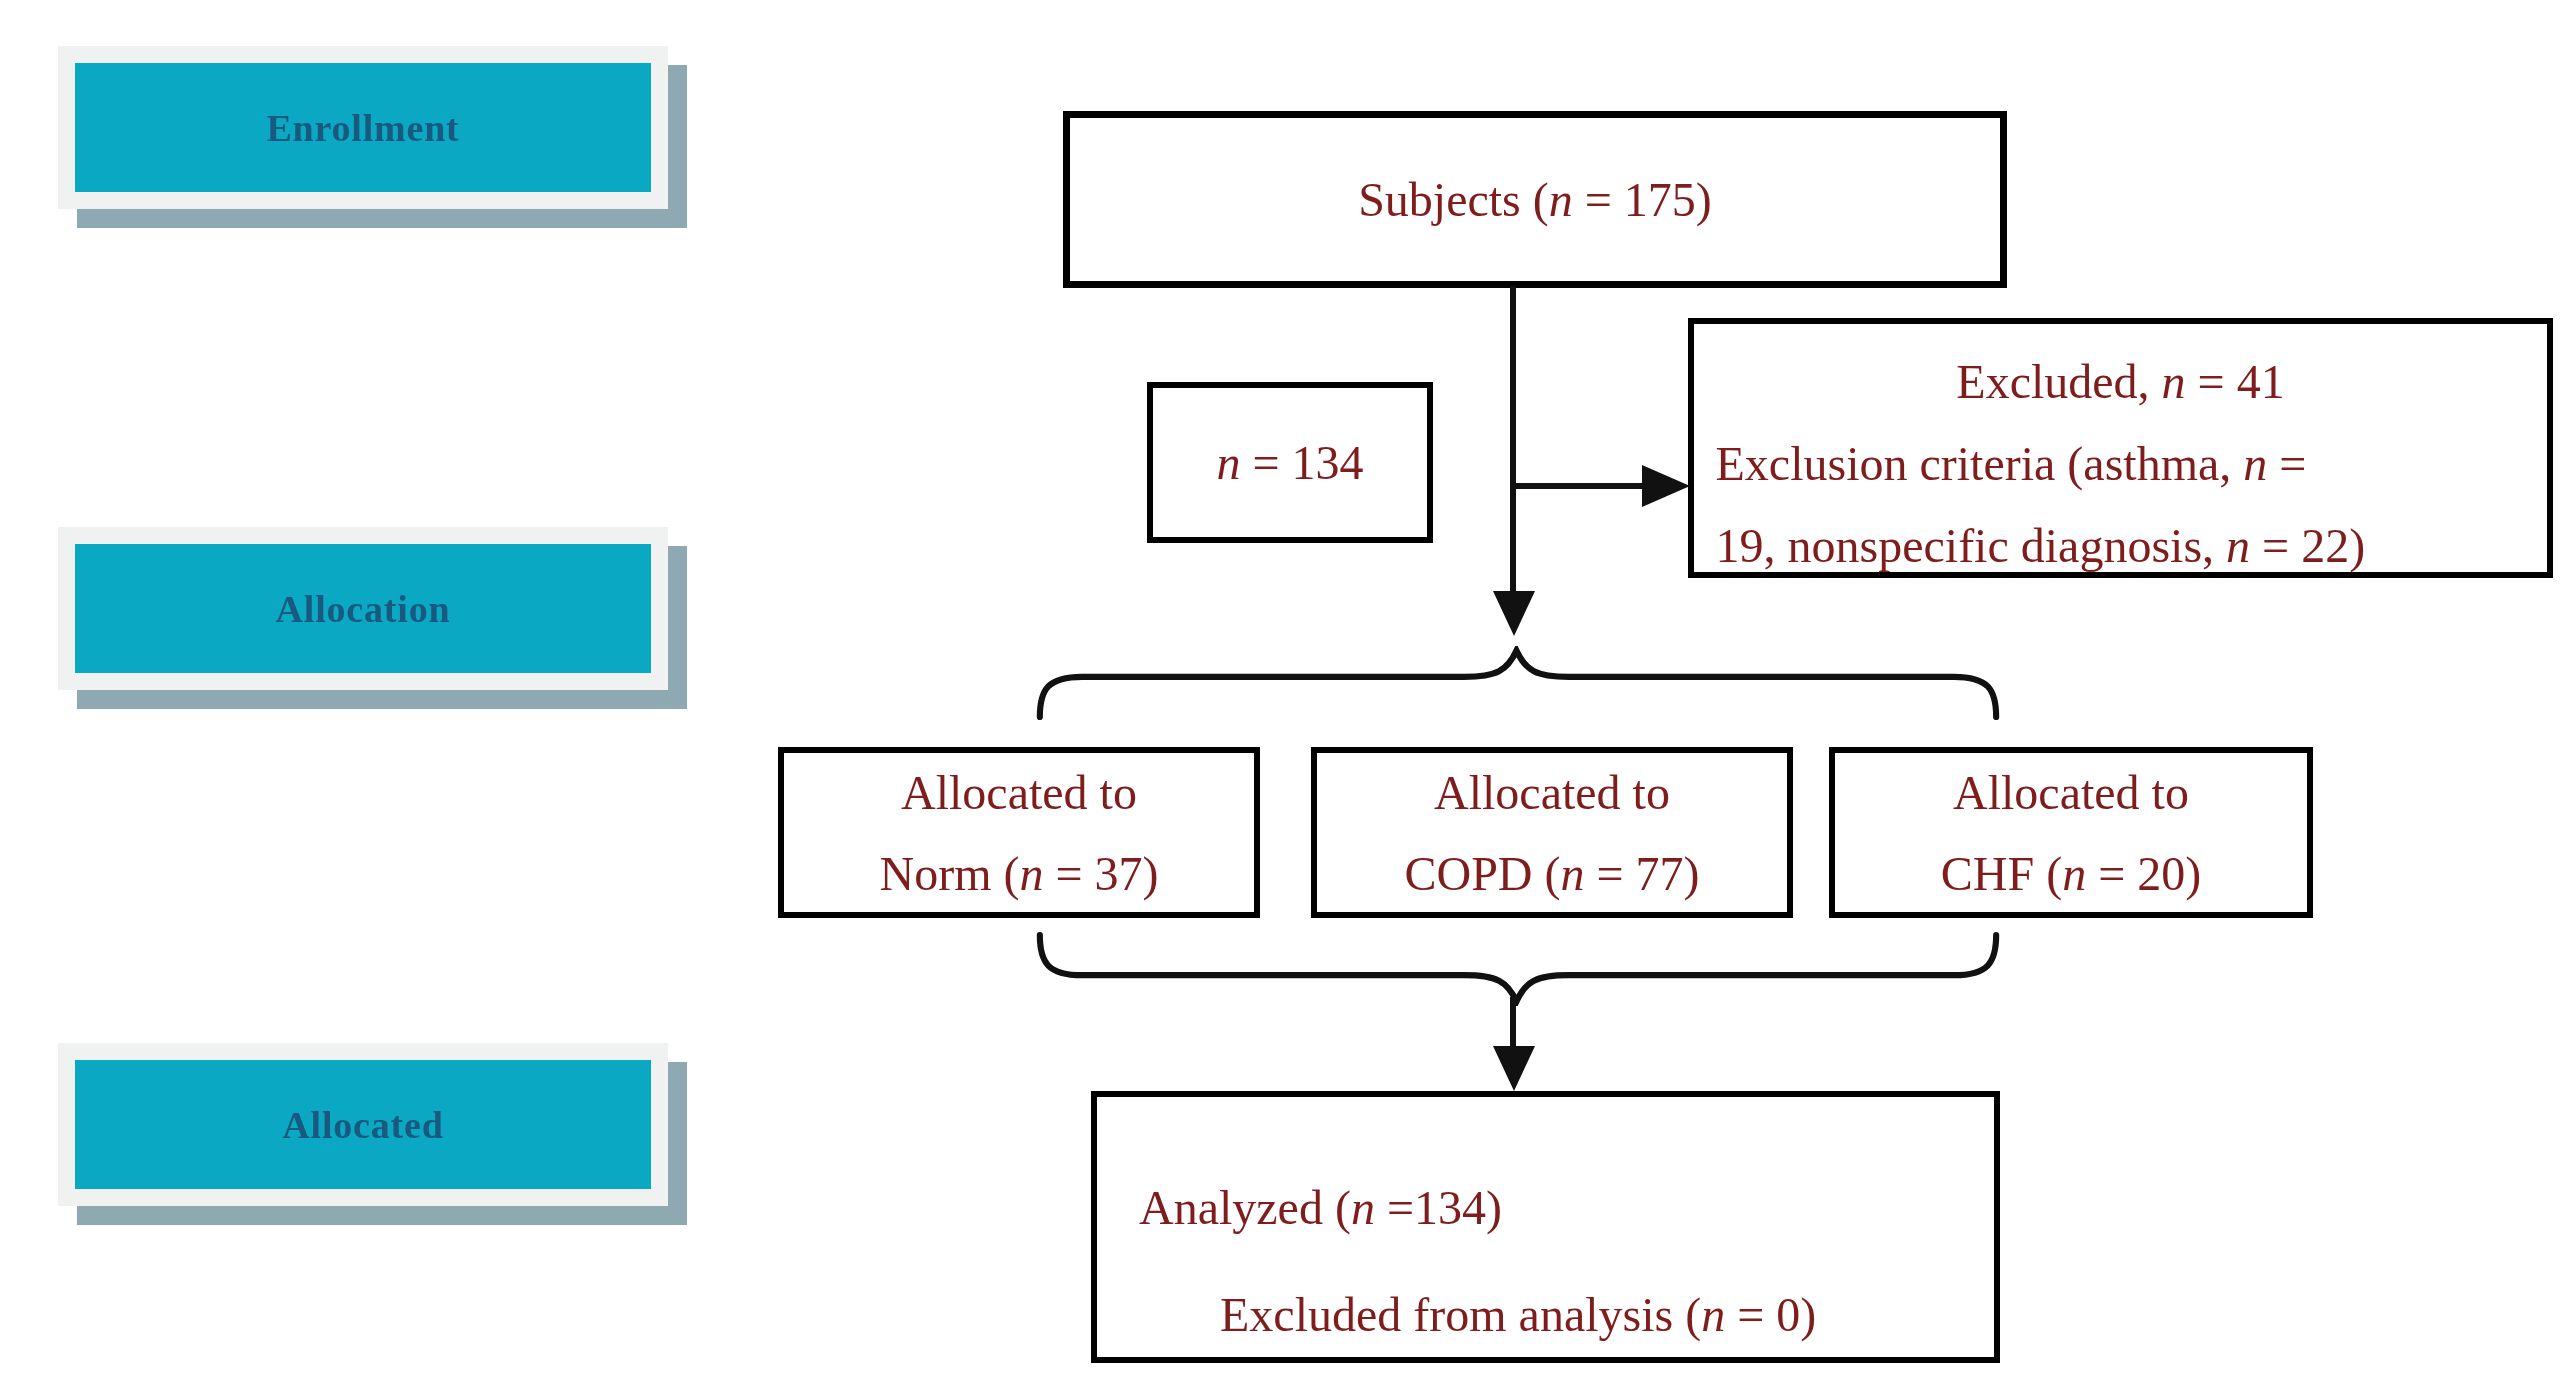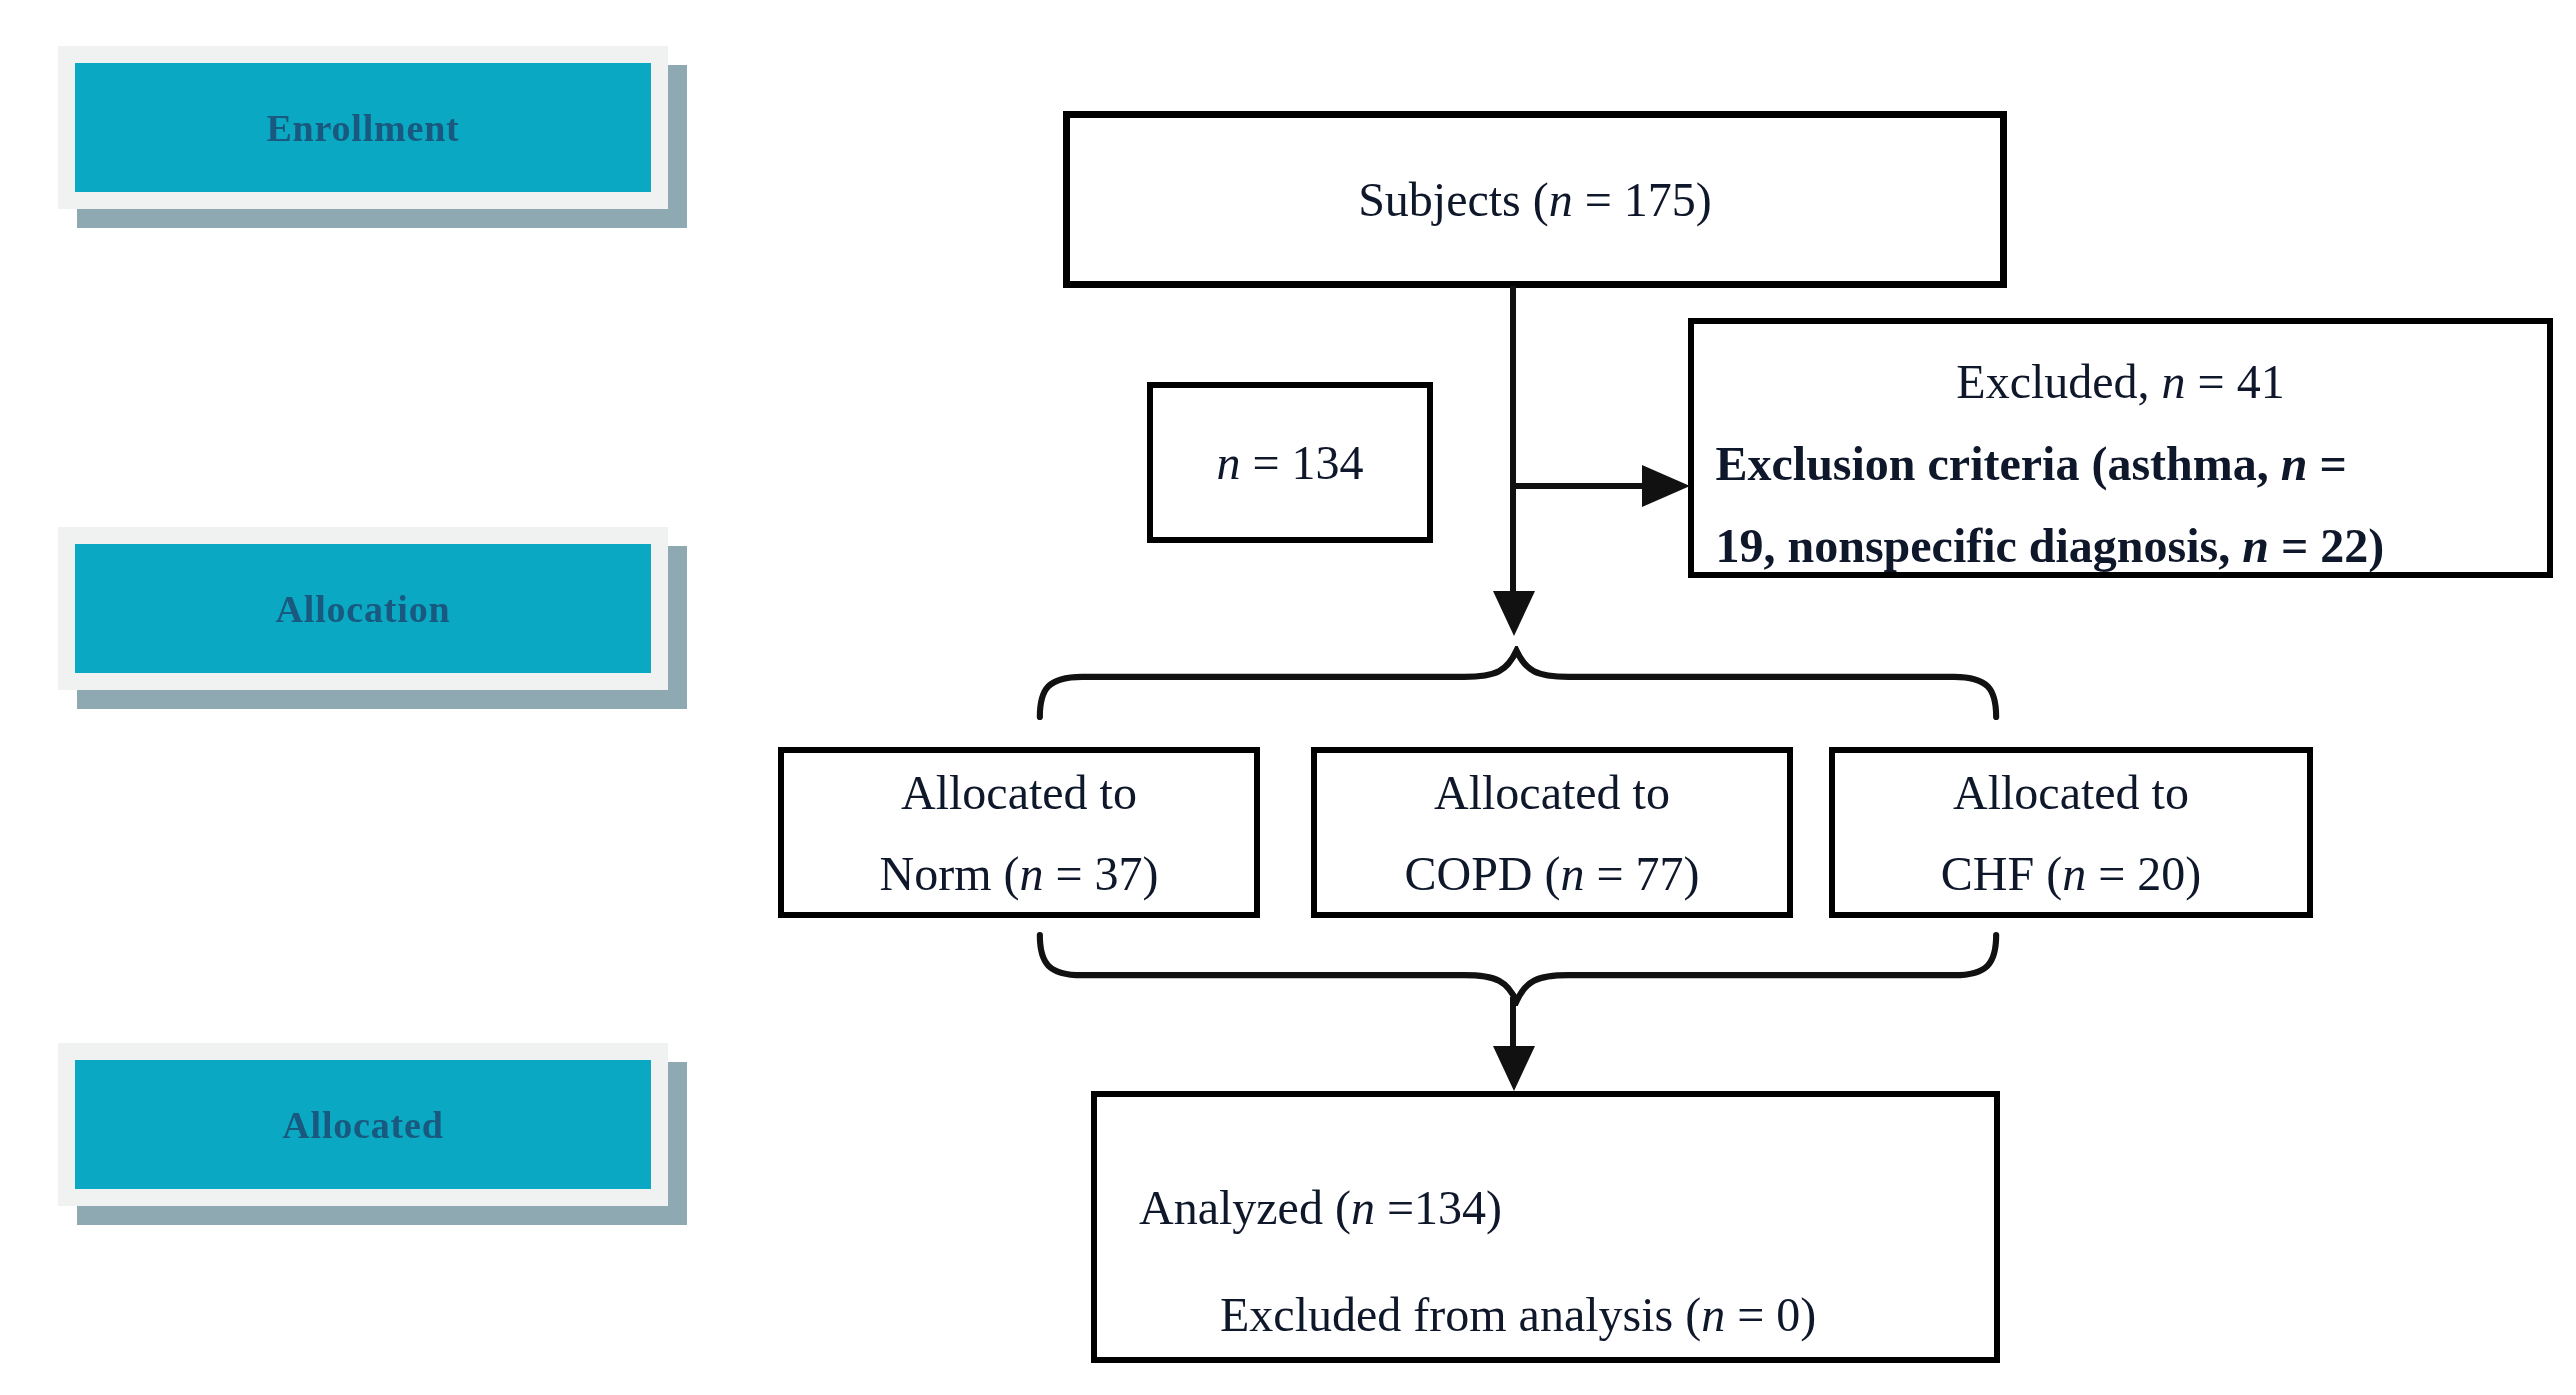--- a/index.html
+++ b/index.html
@@ -40,39 +40,39 @@
   #stage-enrollment { top: 46px; }
   #stage-allocation { top: 527px; }
   #stage-analysis   { top: 1043px; }
 
   
   .fbox {
     position: absolute;
     background: var(--box-bg, #ffffff);
     border: 6.1px solid var(--box-border, #000000);
     box-sizing: border-box;
-    color: #0f172a;
+    color: #7f1d1d;
     font-size: 48px;
   }
   #box-subjects {
     left: 1063px; top: 111px; width: 944px; height: 177px;
     border-width: 7px;
     display: flex; align-items: center; justify-content: center;
   }
   #box-n134 {
     left: 1147px; top: 382px; width: 286px; height: 161px;
     display: flex; align-items: center; justify-content: center;
   }
   #box-excluded {
     left: 1688px; top: 318px; width: 865px; height: 260px;
     padding: 17px 21.5px 0 21.5px;
     line-height: 82px;
   }
   #box-excluded .line-center { text-align: center; }
-  #box-excluded .line-left   { text-align: left; font-weight: bold; }
+  #box-excluded .line-left   { text-align: left; }
   .alloc-box {
     top: 747px; height: 171px;
     display: flex; flex-direction: column;
     align-items: center; justify-content: center;
     text-align: center;
     line-height: 81px;
   }
   #box-alloc-norm { left: 778px; width: 482px; }
   #box-alloc-copd { left: 1311px; width: 482px; }
   #box-alloc-chf  { left: 1829px; width: 484px; }

